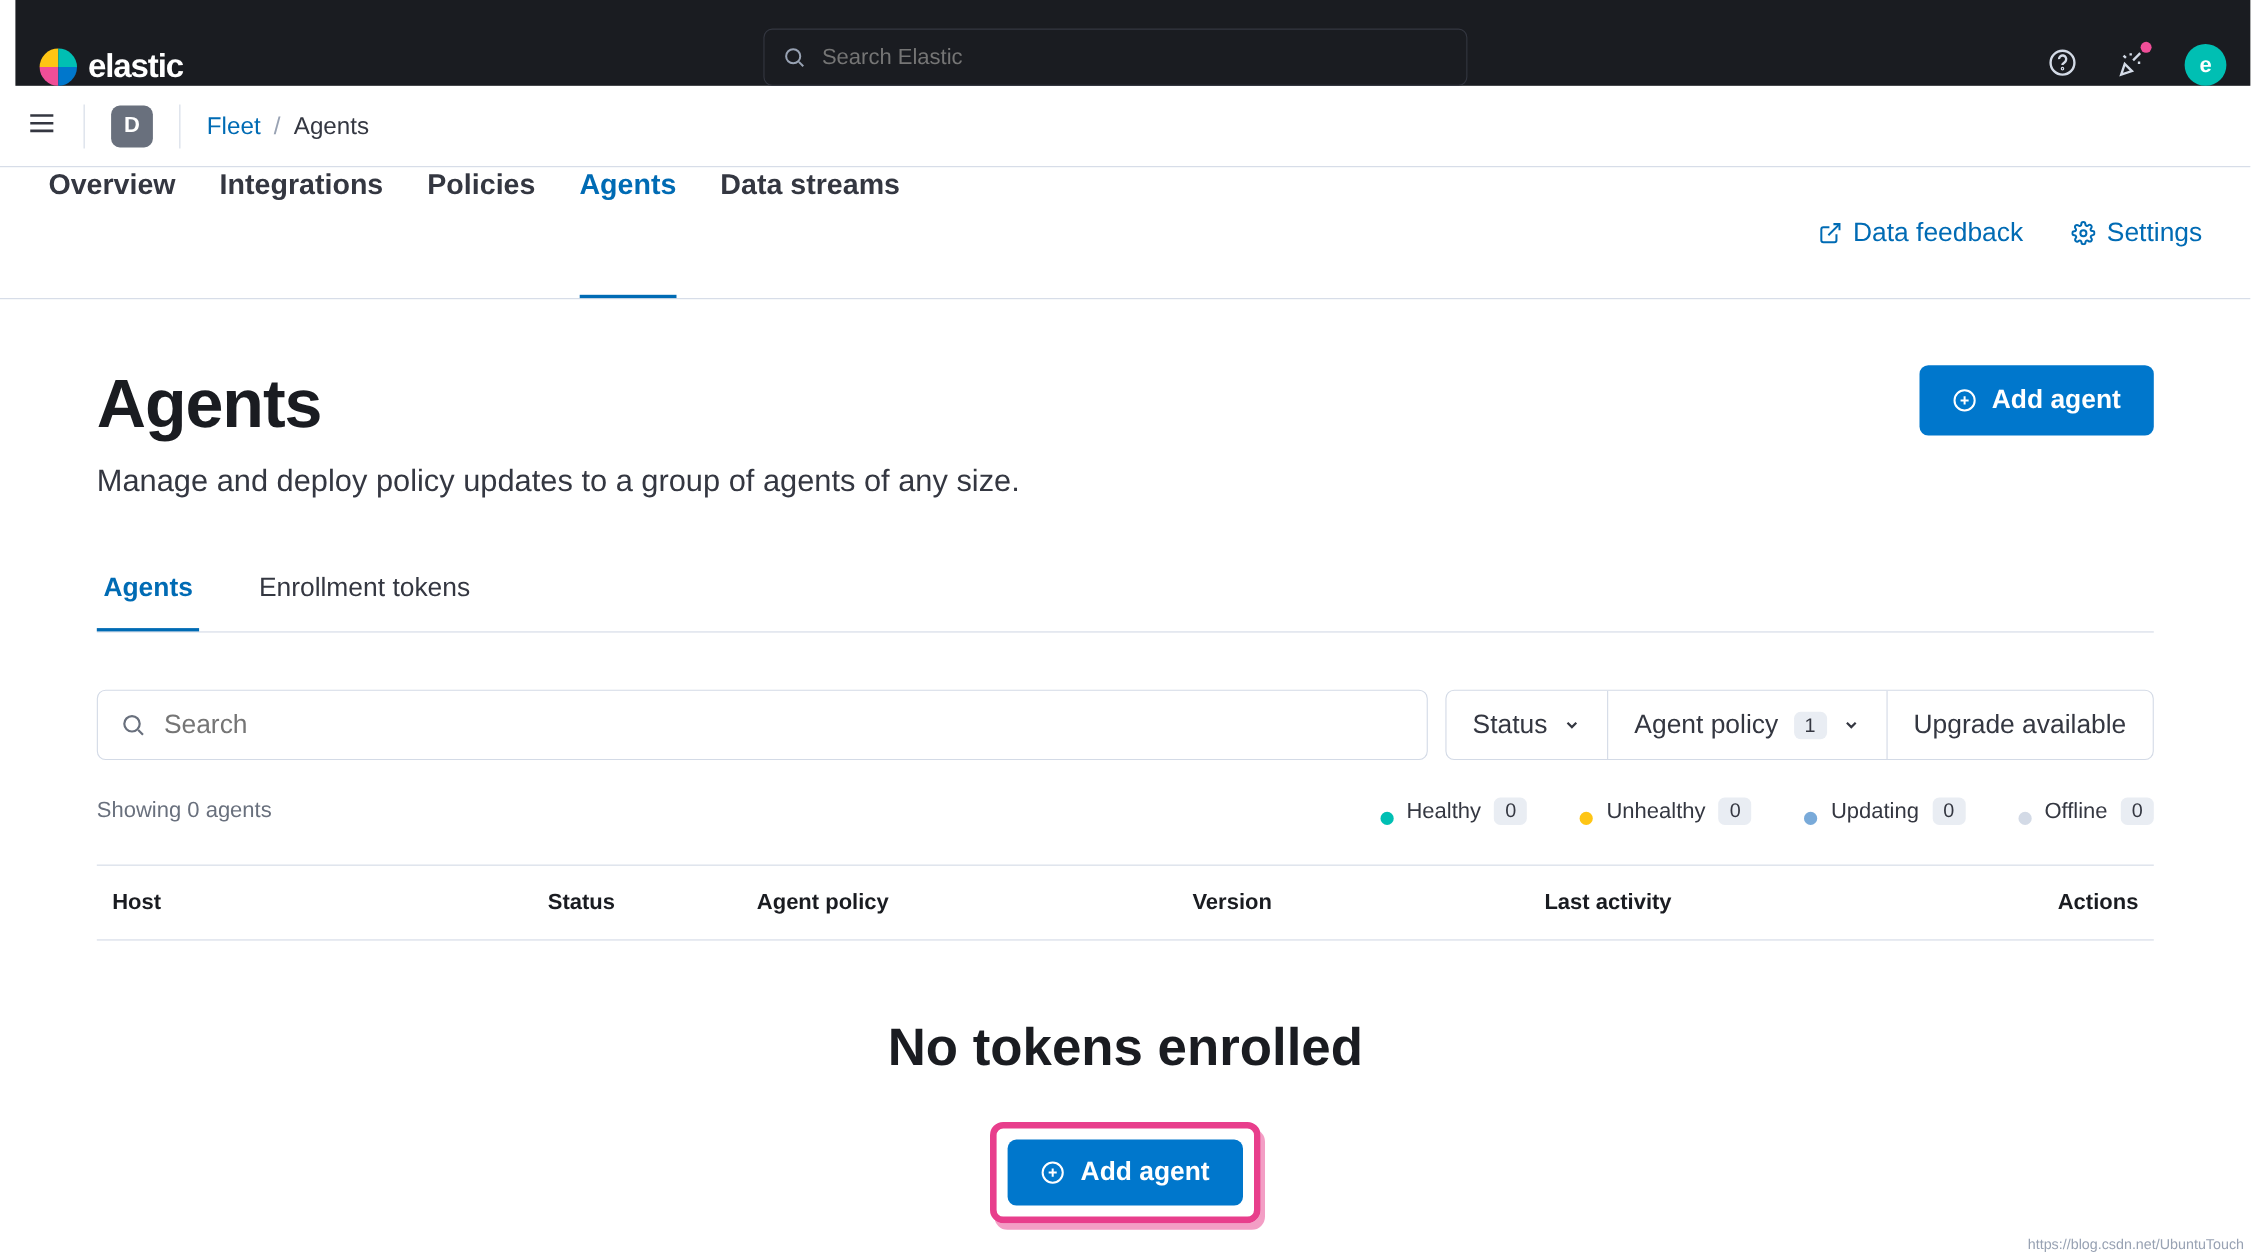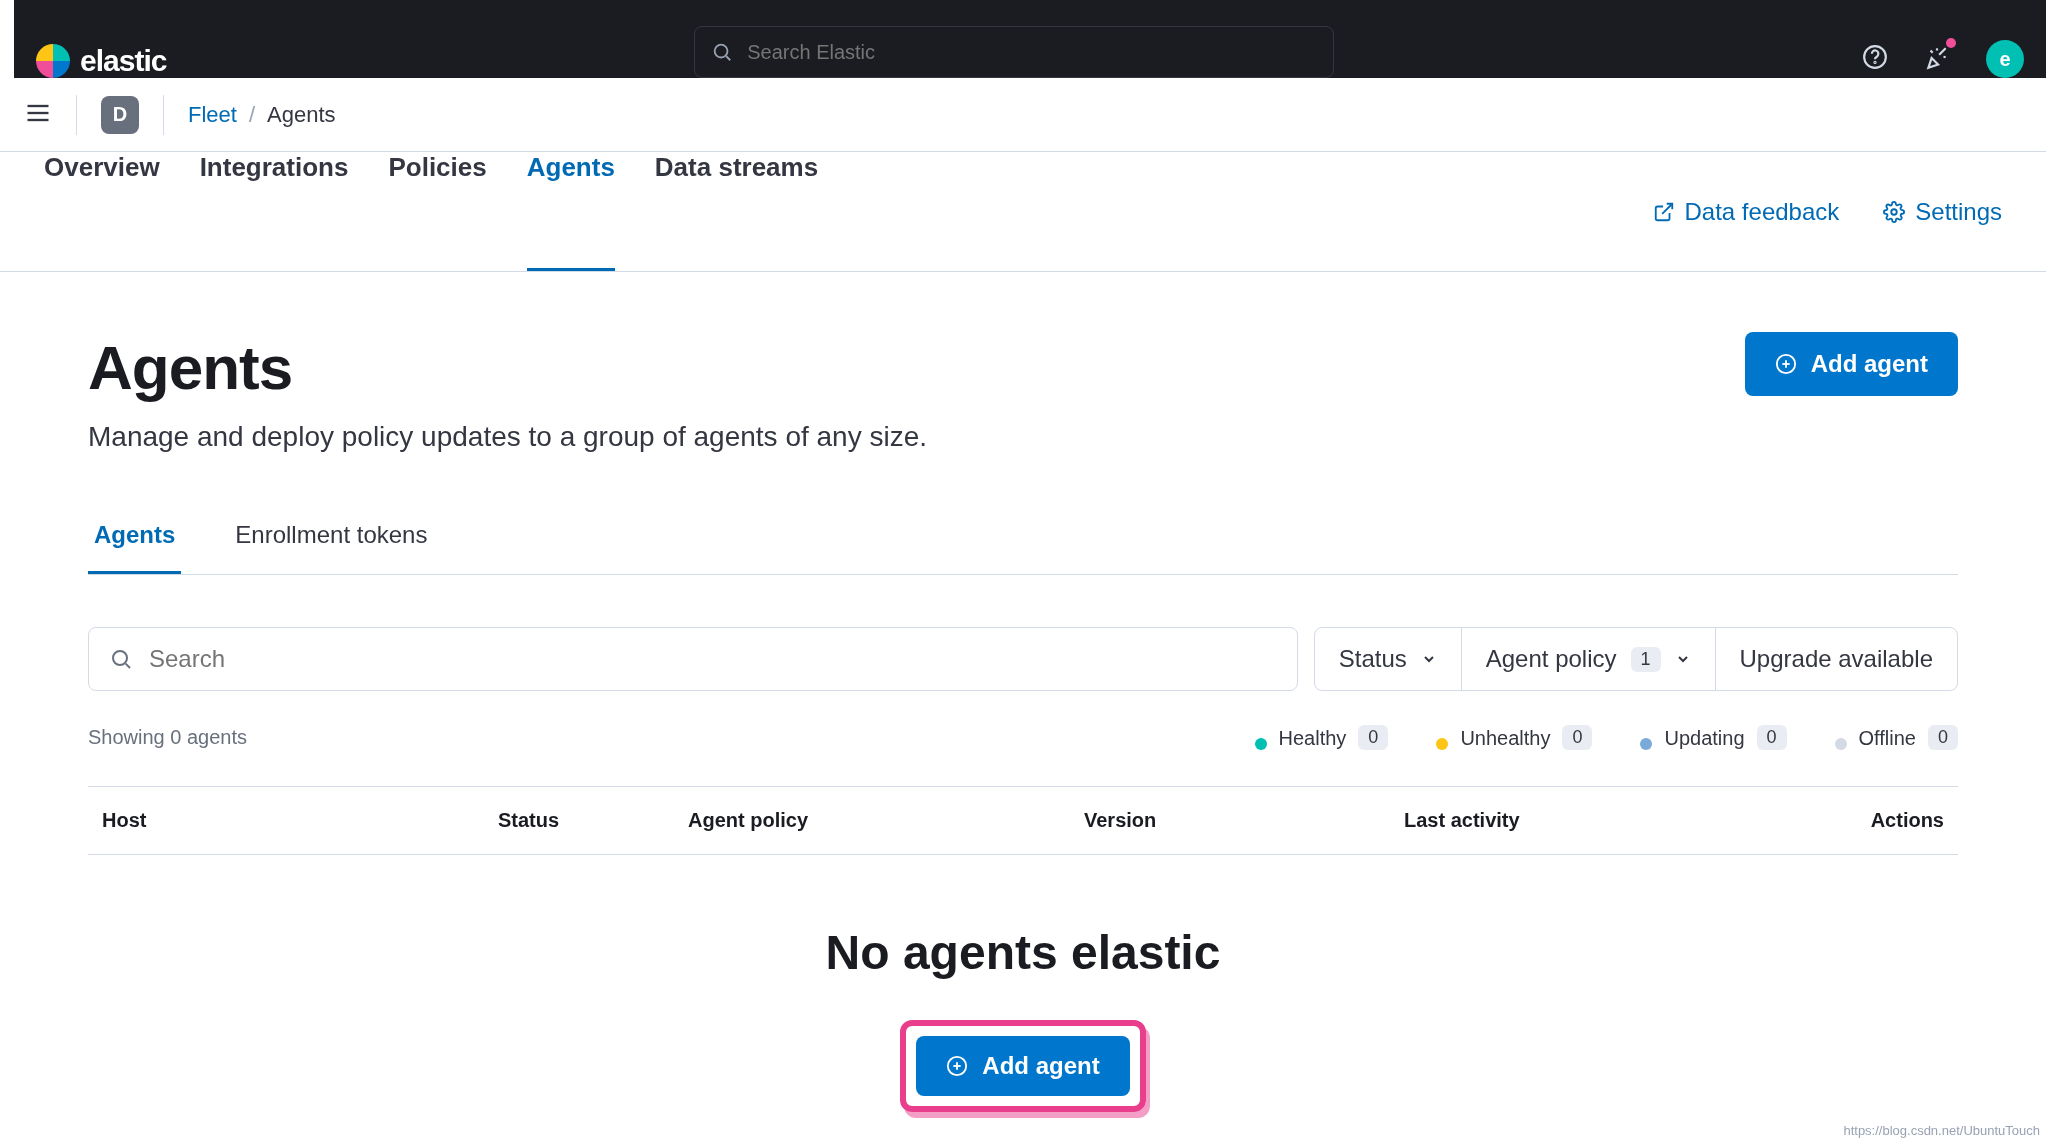--- a/index.html
+++ b/index.html
@@ -253,21 +253,21 @@
   <div class="table">
     <div class="thead">
       <div class="th-host">Host</div>
       <div class="th-status">Status</div>
       <div class="th-policy">Agent policy</div>
       <div class="th-version">Version</div>
       <div class="th-activity">Last activity</div>
       <div class="th-actions">Actions</div>
     </div>
     <div class="tbody">
-      <div class="empty-state">No agents elastic</div>
+      <div class="empty-state">No tokens enrolled</div>
       <div class="highlight-box">
         <div class="empty-add-btn">
           <svg viewBox="0 0 24 24" fill="none" stroke-width="2">
               <circle cx="12" cy="12" r="10"></circle>
               <line x1="12" y1="8" x2="12" y2="16"></line>
               <line x1="8" y1="12" x2="16" y2="12"></line>
             </svg>
           <span>Add agent</span>
         </div>
       </div>

